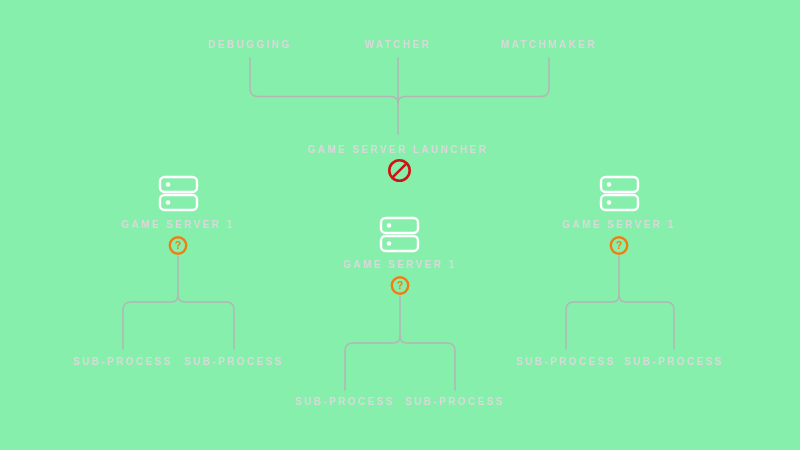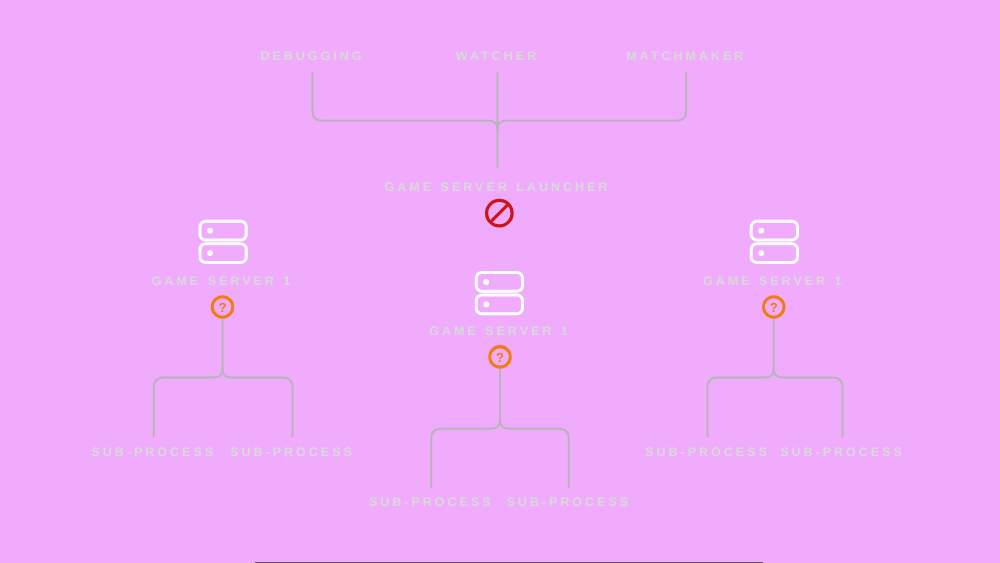--- a/index.html
+++ b/index.html
@@ -4,21 +4,21 @@
 <style>
   html, body {
     margin: 0;
     padding: 0;
     background: #000000;
   }
   .stage {
     position: relative;
     width: 800px;
     height: 450px;
-    background: #f0abfc;
+    background: #86efac;
     overflow: hidden;
     font-family: "Liberation Sans", sans-serif;
   }
   svg text.lbl {
     font-family: "Liberation Sans", sans-serif;
     font-size: 10px;
     font-weight: bold;
     letter-spacing: 2.4px;
     fill: #d9d9d9;
     text-anchor: middle;

